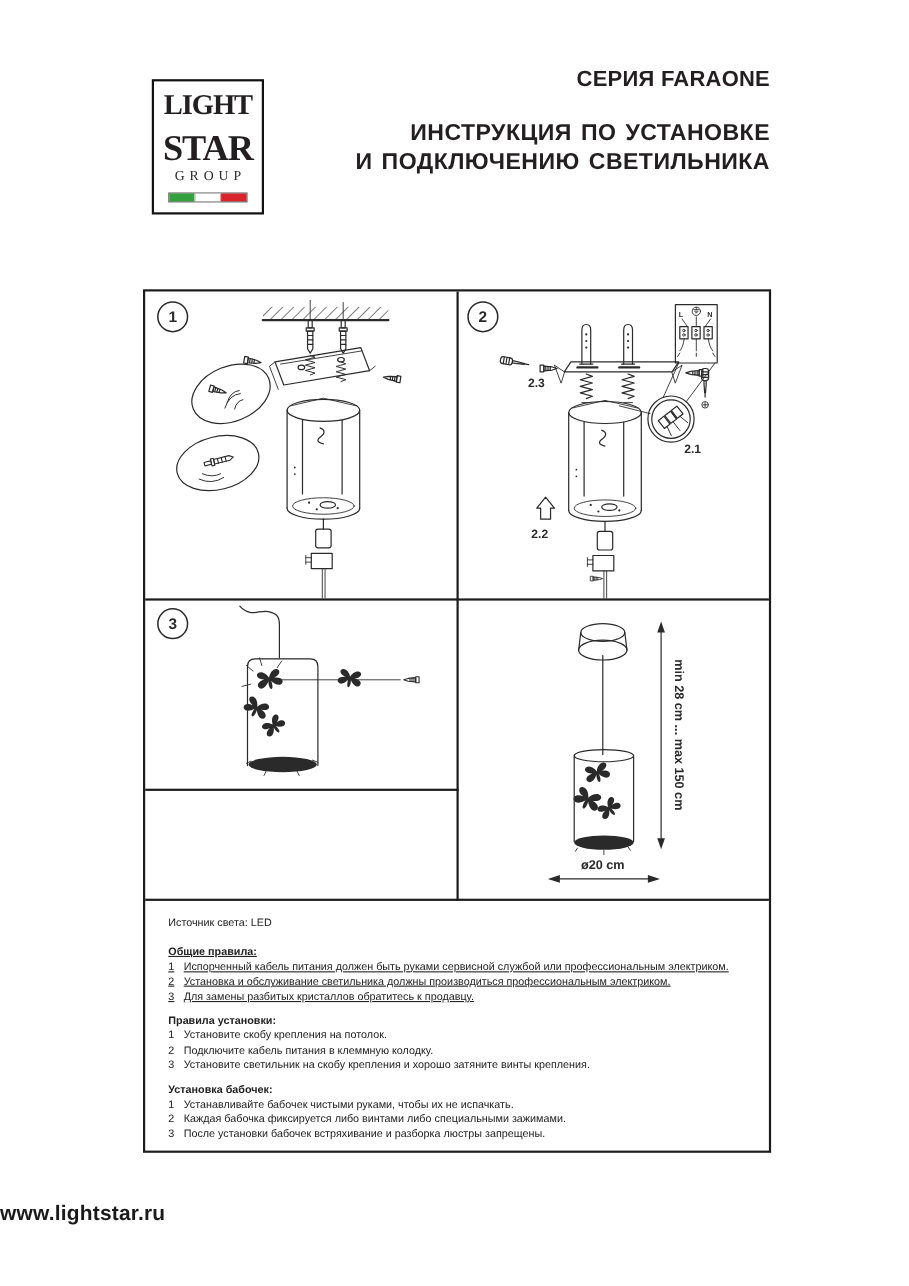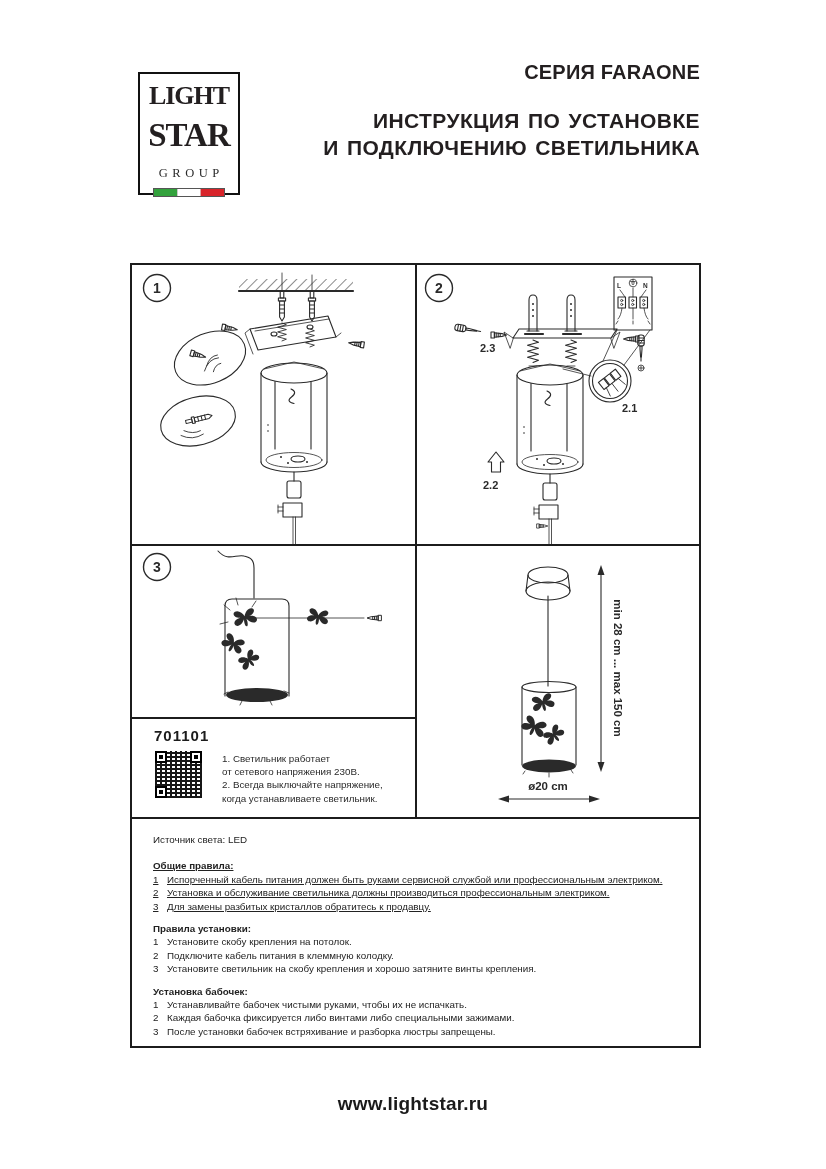--- a/index.html
+++ b/index.html
@@ -4,21 +4,21 @@
 <style>
   html,body{margin:0;padding:0;background:#ffffff;}
   .page{position:relative;width:826px;height:1169px;background:#fff;
         font-family:"Liberation Sans",sans-serif;color:#231f20;overflow:hidden;}
 
   
   .logo-box{position:absolute;left:138px;top:72px;width:102px;height:123px;
             border:2px solid #111;box-sizing:border-box;text-align:center;background:#fff;}
   .lg1{margin-top:9px;font:700 26px/25px "Liberation Serif",serif;letter-spacing:-1px;}
   .lg2{font:700 33px/30px "Liberation Serif",serif;letter-spacing:-1px;margin-top:12px;}
-  .lg3{font:400 12.5px/15px "Liberation Serif",serif;letter-spacing:4.5px;text-indent:4.5px;margin-top:16px;color:#2b2b2b;}
+  .lg3{font:400 12.5px/15px "Liberation Serif",serif;letter-spacing:4.5px;text-indent:4.5px;margin-top:3px;color:#2b2b2b;}
   .flag{display:flex;width:70px;height:7px;margin:7px auto 0;border:1px solid #555;}
   .fg{flex:1;}
   .fw{flex:1;background:#fff;border-left:1px solid #c9c9c9;border-right:1px solid #dfa3a3;}
   .fr{flex:1;}
 
   .titles{position:absolute;right:126px;top:56px;text-align:right;}
   .series div{font:700 20px/33px "Liberation Sans",sans-serif;letter-spacing:.2px;}
   .htitle{margin-top:18px;}
   .htitle div{font:700 21px/27px "Liberation Sans",sans-serif;letter-spacing:.4px;word-spacing:2px;}
 
@@ -62,21 +62,21 @@
 
   
   .tsec{position:absolute;left:0;top:554px;width:567px;height:227px;box-sizing:border-box;
         padding:14px 22px 0 21px;font-size:9.8px;line-height:13.4px;color:#222;}
   .tl{font-weight:400;}
   .sec1{margin-top:13px;text-decoration:underline;} .secn{margin-top:9px;}
   .shead{font-weight:700;}
   .item{display:flex;}
   .inum{width:14px;flex:none;}
 
-  .footer{position:absolute;left:0;top:1093px;width:100%;text-align:center;
+  .footer{position:absolute;left:0;top:1093px;width:100%;text-align:left;
           font:700 19px "Liberation Sans",sans-serif;letter-spacing:.2px;color:#1a1a1a;}
 </style>
 </head>
 <body>
 
 <div class="page">
 
   <svg width="0" height="0" style="position:absolute" aria-hidden="true">
     <defs>
       <pattern id="hatch" width="7" height="7" patternUnits="userSpaceOnUse" patternTransform="rotate(45)">
@@ -317,34 +317,20 @@
         <text transform="translate(197,122) rotate(90)" class="dim">min 28 cm ... max 150 cm</text>
         <text x="131" y="244" class="dim">ø20 cm</text>
         <g>
           <path d="M88,253 H176"></path>
           <path d="M81,253 l11,-3.5 v7 z" class="fill"></path>
           <path d="M183,253 l-11,-3.5 v7 z" class="fill"></path>
         </g>
       </svg>
     </div>
 
-    <div class="panel ppqr">
-      <div class="article">701101</div>
-      <div class="qr">
-        <span class="fd tl"></span>
-        <span class="fd tr"></span>
-        <span class="fd bl"></span>
-      </div>
-      <div class="notes">
-        <div>1. Светильник работает</div>
-        <div>от сетевого напряжения 230В.</div>
-        <div>2. Всегда выключайте напряжение,</div>
-        <div>когда устанавливаете светильник.</div>
-      </div>
-    </div>
 
     <div class="tsec">
       <div class="tl">Источник света: LED</div>
 
       <div class="sec1">
         <div class="shead">Общие правила:</div>
         <div class="item">
             <span class="inum">1</span>
             <span>Испорченный кабель питания должен быть руками сервисной службой или профессиональным электриком.</span>
           </div>

